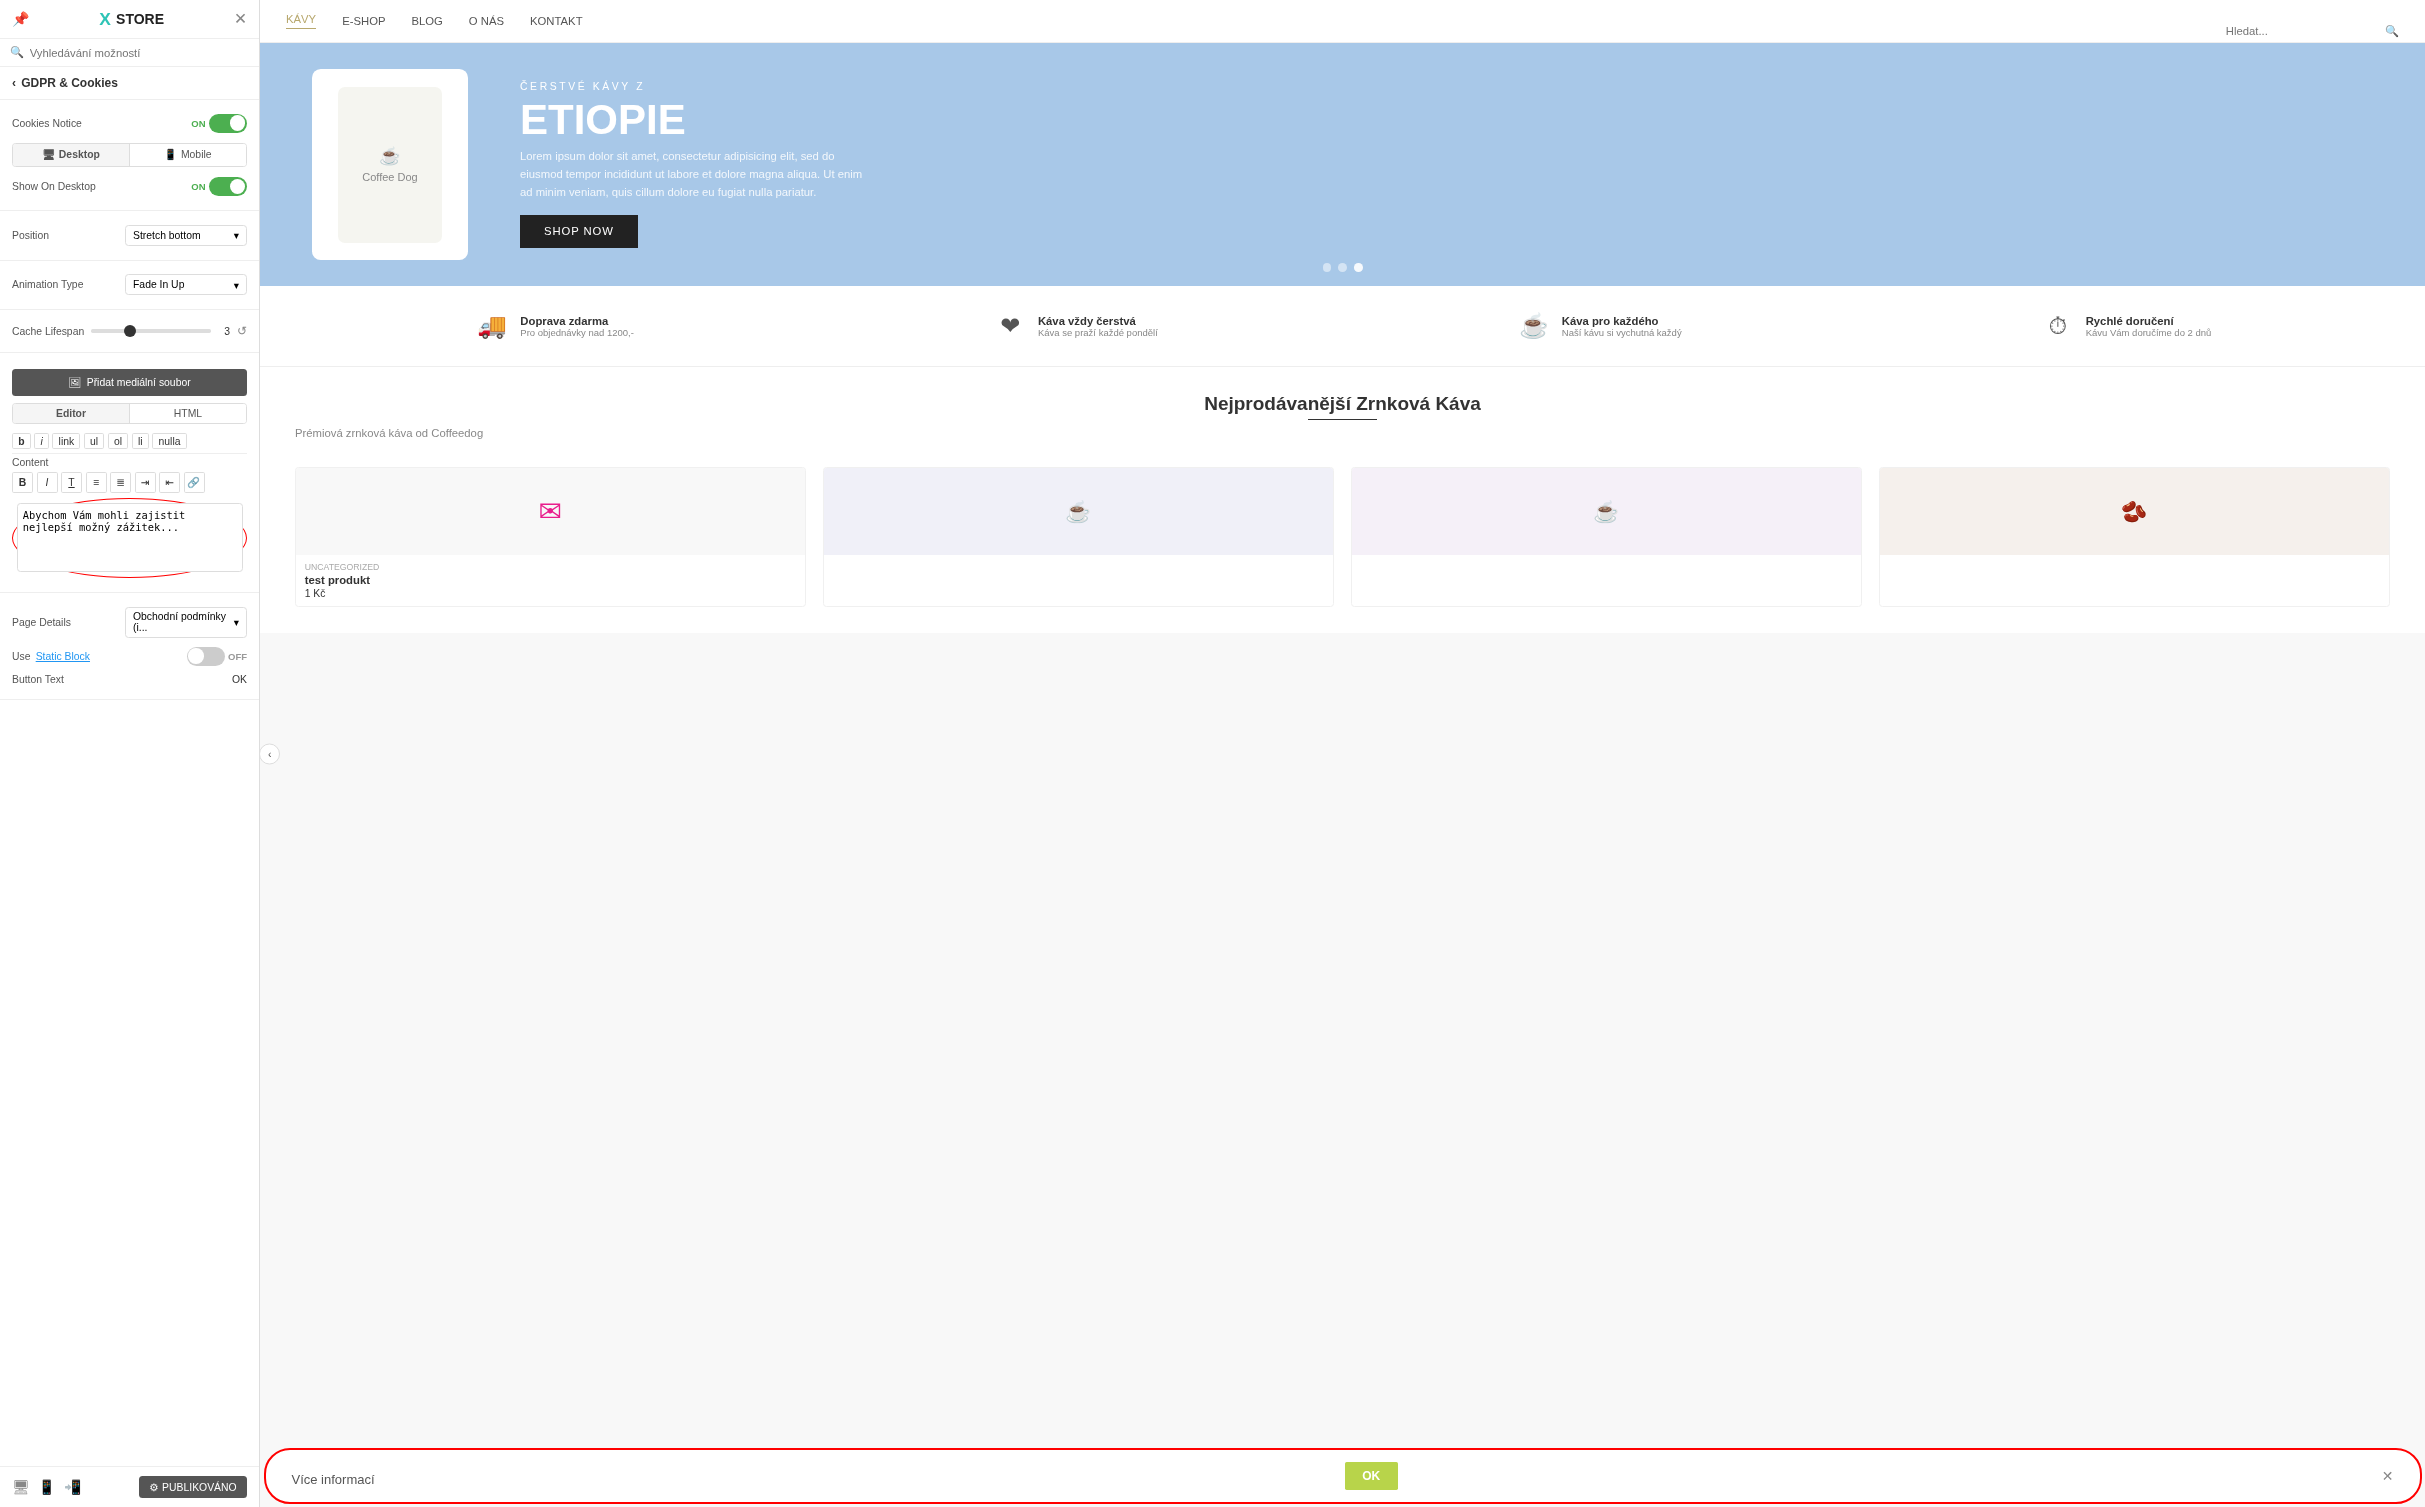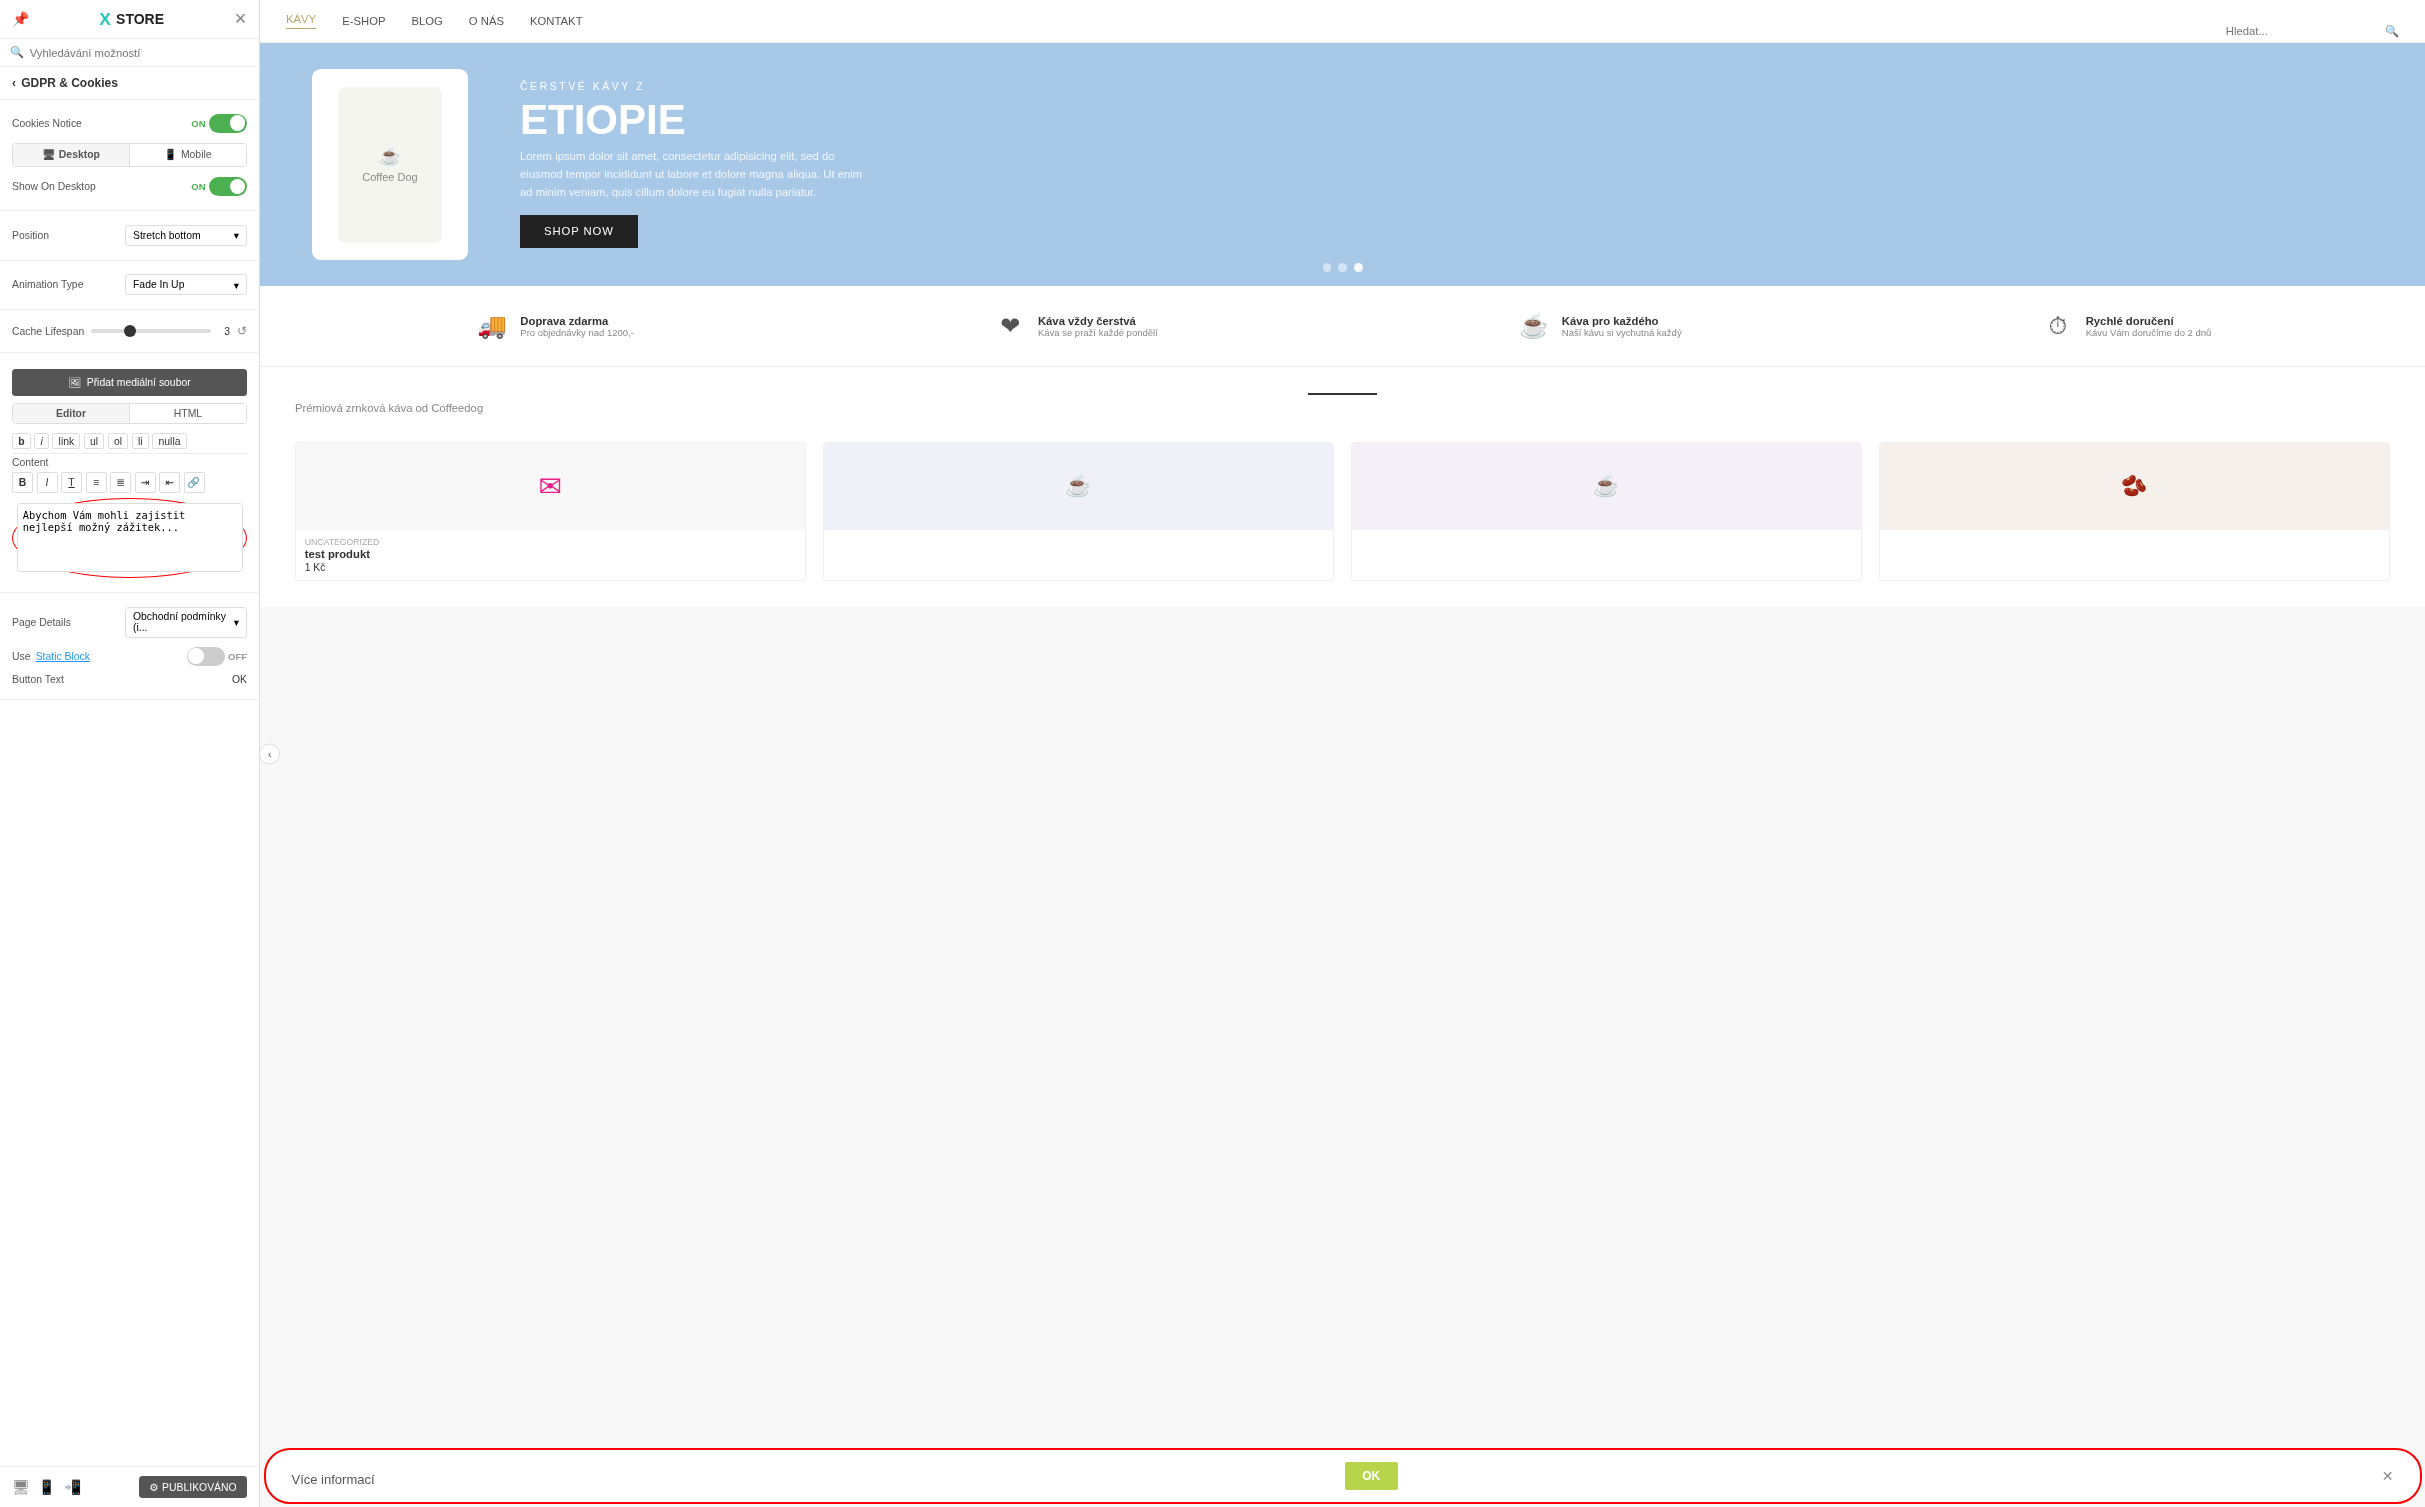--- a/index.html
+++ b/index.html
@@ -829,20 +829,21 @@
     <div class="feature-item">
       <div class="feature-icon">⏱</div>
       <div class="feature-text">
         <div class="feature-title">Rychlé doručení</div>
         <div class="feature-desc">Kávu Vám doručíme do 2 dnů</div>
       </div>
     </div>
   </div>
 
   <div class="products-section">
+    <div class="section-title">Nejprodávanější Zrnková Káva</div>
     <div class="section-line"></div>
     <div class="section-subtitle">Prémiová zrnková káva od Coffeedog</div>
     <div class="products-grid">
 
       <div class="product-card">
         <div class="product-img">
           <span style="font-size:28px; color:#e91e8c;">✉</span>
         </div>
         <div class="product-category">UNCATEGORIZED</div>
         <div class="product-name">test produkt</div>

